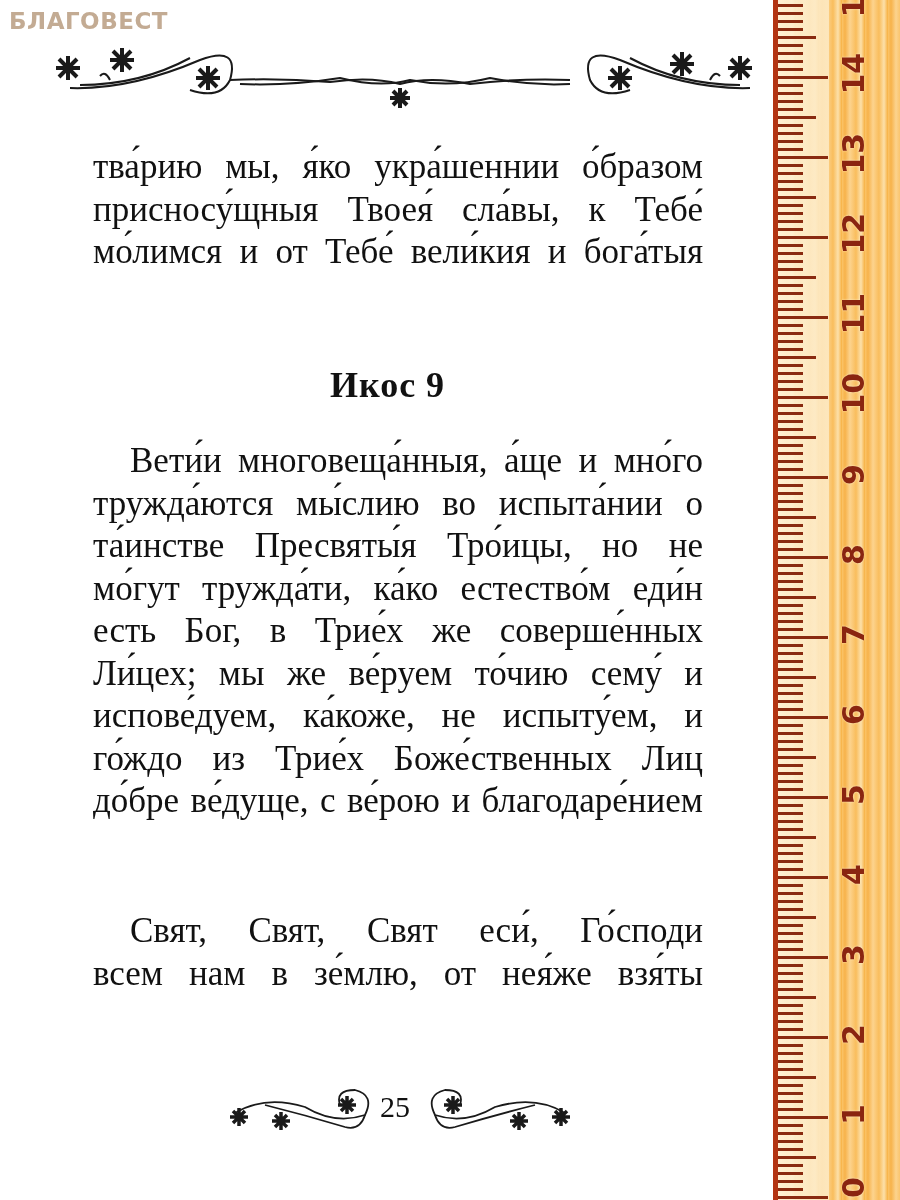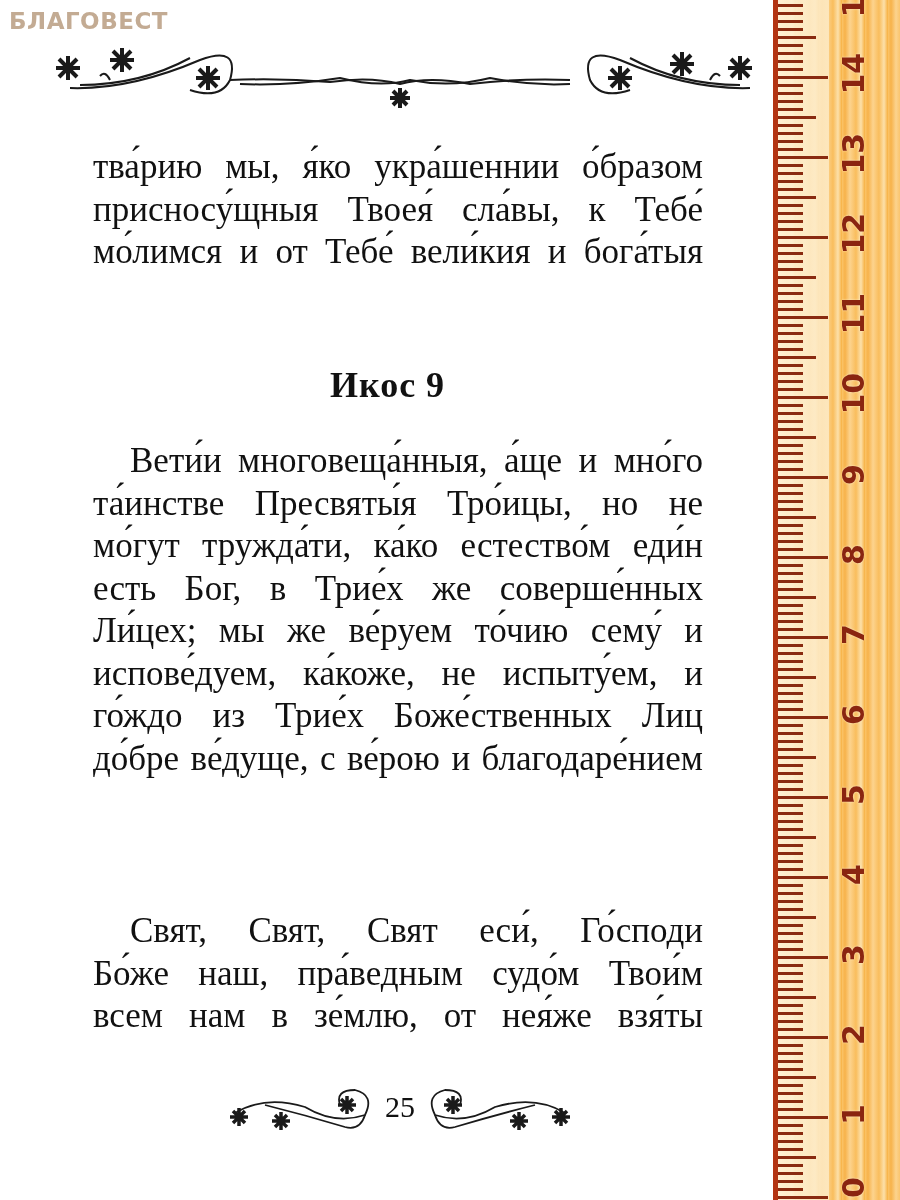--- a/index.html
+++ b/index.html
@@ -7,21 +7,21 @@
   .page { position:absolute; left:0; top:0; width:775px; height:1200px; background:#fff; }
   .publisher { position:absolute; left:9px; top:8px; font-family:"DejaVu Sans", sans-serif; font-weight:bold; font-size:23px; letter-spacing:0.5px; color:#c3ab93; }
   .ornament-top { position:absolute; left:50px; top:40px; width:720px; height:70px; }
   .ornament-bottom { position:absolute; left:225px; top:1085px; width:350px; height:55px; }
   .text-block { position:absolute; left:93px; width:610px; color:#111; font-size:35px; line-height:42.5px; }
   .line { display:block; text-align:justify; text-align-last:justify; white-space:nowrap; height:42.5px; }
   .line.last { text-align-last:left; }
   .indent { padding-left:37px; }
   .italic { font-style:italic; }
   .heading { position:absolute; left:0; width:775px; top:364px; text-align:center; font-weight:bold; font-size:36px; color:#111; letter-spacing:1px; }
-  .page-number { position:absolute; left:380px; top:1090px; width:40px; text-align:center; font-size:30px; color:#111; }
+  .page-number { position:absolute; left:380px; top:1090px; width:40px; font-size:30px; color:#111; }
   .ruler { position:absolute; left:773px; top:0; width:127px; height:1200px; overflow:hidden;
     background: repeating-linear-gradient(90deg, #fbc468 0px, #f7b24a 3px, #fcd38e 8px, #f9bd5c 14px, #fce0aa 19px, #f7b040 23px);
   }
   .ruler .lightband { position:absolute; left:4px; top:0; width:52px; height:1200px; background:linear-gradient(90deg,#fff4dc,#fde8c0); opacity:0.9; }
   .ruler .edge { position:absolute; left:0; top:0; width:5px; height:1200px; background:#b33412; }
   .tick { position:absolute; left:5px; height:3px; background:#8a2a10; }
   .rnum { position:absolute; left:60px; width:40px; text-align:center; transform:rotate(-90deg); font-family:"DejaVu Sans", sans-serif; font-weight:bold; font-size:30px; color:#8a2510; text-shadow:0 0 2px #fff3d0; }
 </style>
 </head>
 <body>
@@ -75,32 +75,32 @@
   <div class="text-block" style="top:146px;">
     <span class="line">тва́рию мы, я́ко укра́шеннии о́бразом</span>
     <span class="line">присносу́щныя Твоея́ сла́вы, к Тебе́</span>
     <span class="line">мо́лимся и от Тебе́ вели́кия и бога́тыя</span>
   </div>
 
   <div class="heading">Икос 9</div>
 
   <div class="text-block" style="top:440px;">
     <span class="line indent">Вети́и многовеща́нныя, а́ще и мно́го</span>
+    <span class="line">тружда́ются мы́слию во испыта́нии о</span>
     <span class="line">та́инстве Пресвяты́я Тро́ицы, но не</span>
     <span class="line">мо́гут тружда́ти, ка́ко естество́м еди́н</span>
     <span class="line">есть Бог, в Трие́х же соверше́нных</span>
     <span class="line">Ли́цех; мы же ве́руем то́чию сему́ и</span>
     <span class="line">испове́дуем, ка́коже, не испыту́ем, и</span>
     <span class="line">го́ждо из Трие́х Боже́ственных Лиц</span>
     <span class="line">до́бре ве́дуще, с ве́рою и благодаре́нием</span>
   </div>
 
   <div class="text-block" style="top:910px;">
     <span class="line indent">Свят, Свят, Свят еси́, Го́споди</span>
-    <span class="line">Бо́же наш, пра́ведным судо́м Твои́м</span>
     <span class="line">всем нам в зе́млю, от нея́же взя́ты</span>
   </div>
 
   <svg class="ornament-bottom" viewBox="0 0 350 55">
     <g fill="#1a1a1a" stroke="#1a1a1a">
       <g>
           <circle cx="14" cy="32" r="2.5"></circle>
           <path d="M14 23 L14 41 M5 32 L23 32 M8 26 L20 38 M20 26 L8 38" stroke-width="3.5"></path>
         </g>
       <g>

